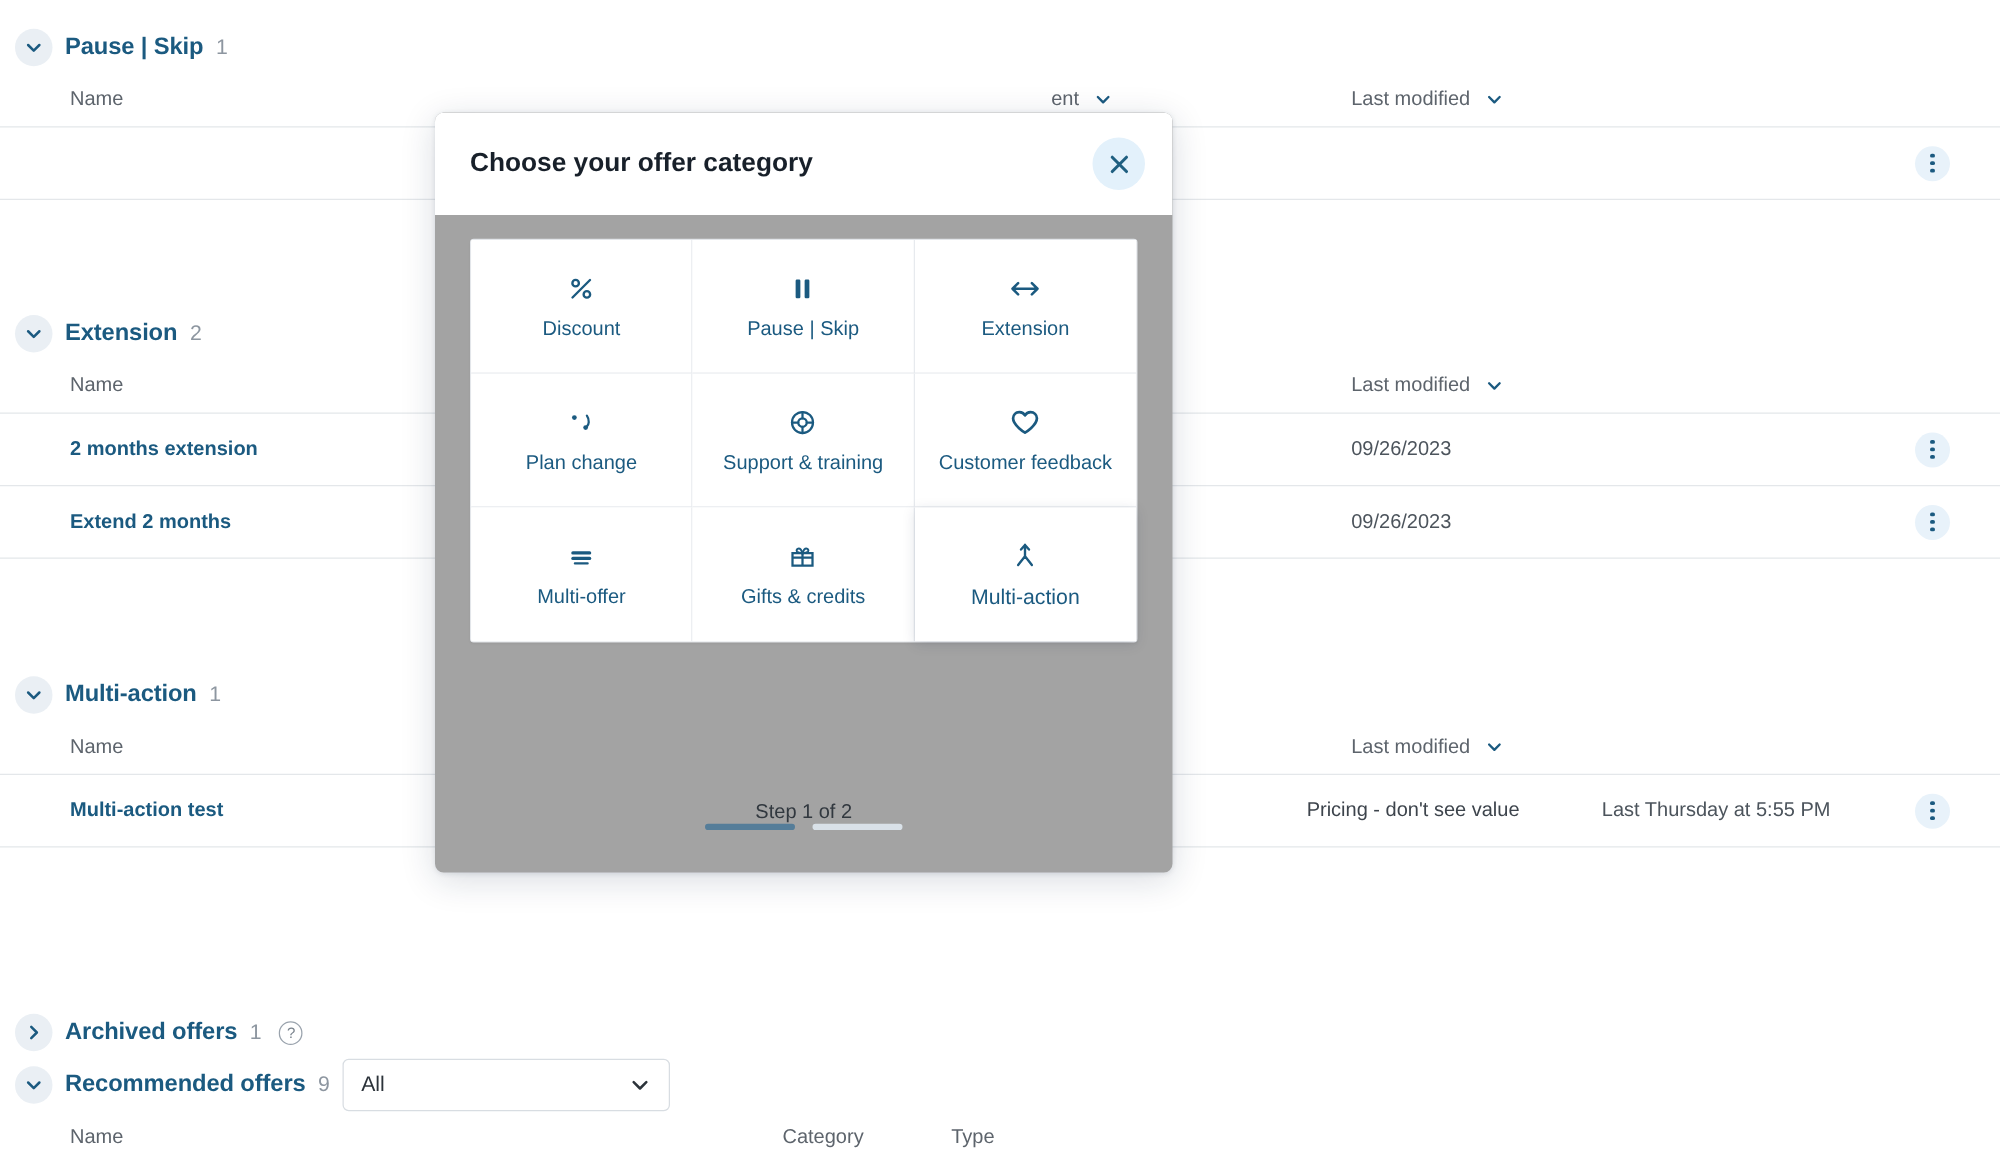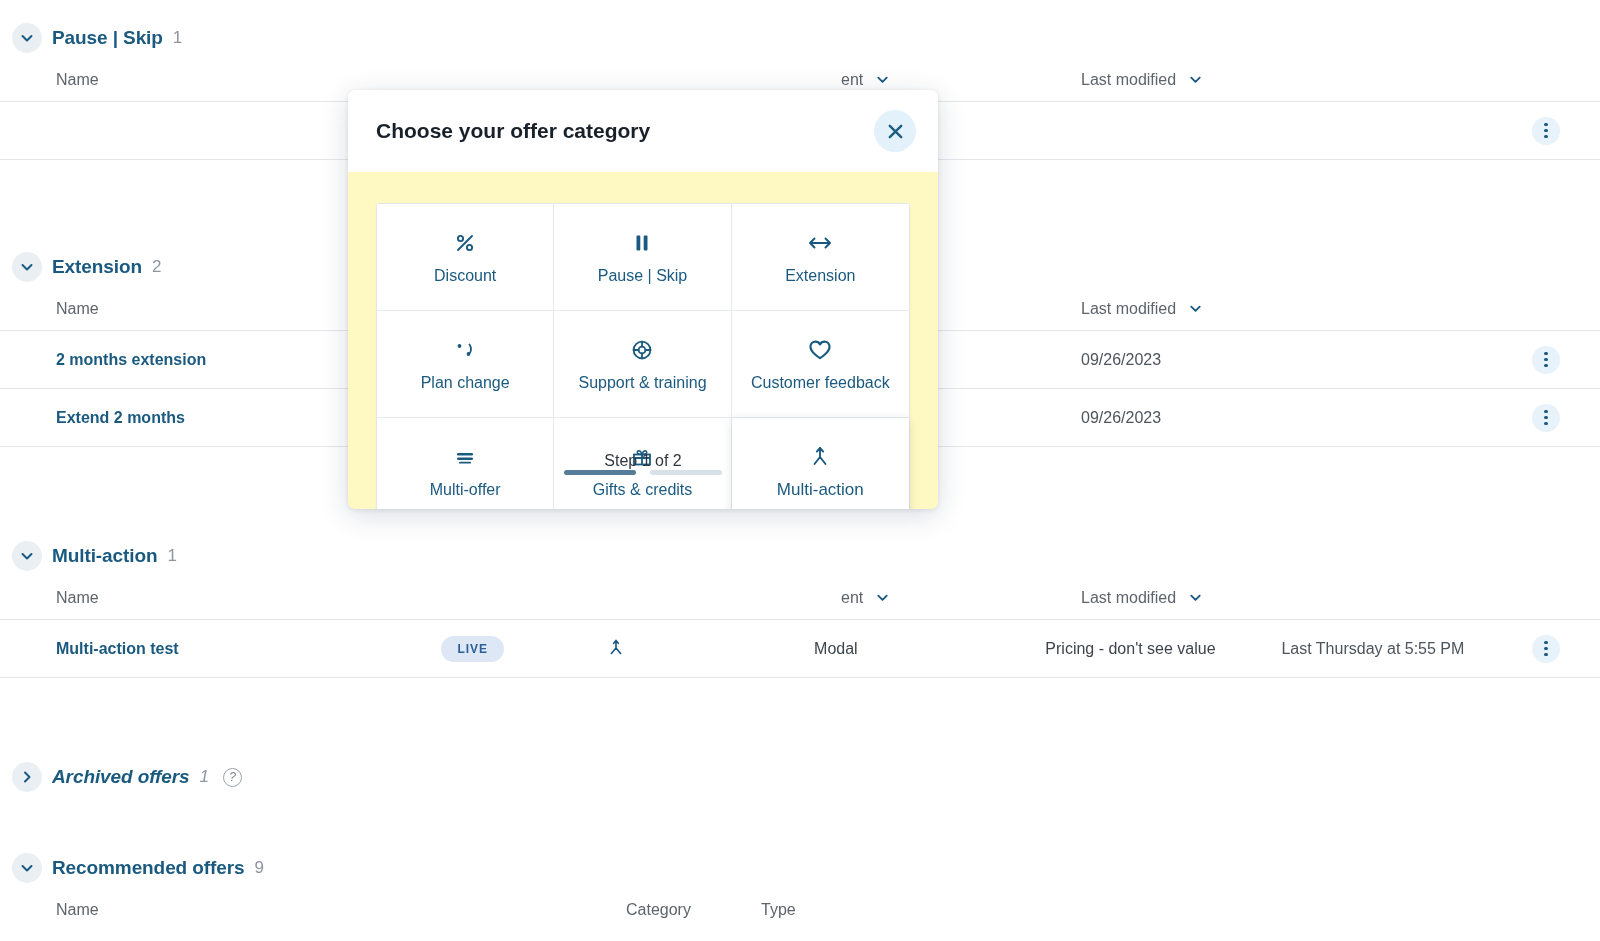--- a/index.html
+++ b/index.html
@@ -79,39 +79,39 @@
   .select-all {
     width: 262px; height: 42px; border: 1px solid #d8dde2;
     border-radius: 5px; background: #fff;
     display: flex; align-items: center; justify-content: space-between;
     padding: 0 14px; font-size: 17px; color: #2c333a;
   }
 
   
   .modal {
     position: absolute; left: 348px; top: 90px;
-    width: 590px; height: 419px;
-    background: #fef9c3; border-radius: 7px;
+    width: 590px; height: 608px;
+    background: #a3a3a3; border-radius: 7px;
     box-shadow: 0 6px 28px rgba(20,40,70,.16), 0 1px 4px rgba(20,40,70,.10);
     overflow: hidden; z-index: 20; text-align: center;
   }
   .modal-head {
     height: 82px; background: #ffffff;
     display: flex; align-items: center; justify-content: space-between;
     padding: 0 22px 0 28px;
   }
   .modal-title { font-size: 21px; font-weight: bold; color: #18202a; }
   .close-btn {
     width: 42px; height: 42px; border-radius: 50%;
     background: #e3f1fb; border: none; cursor: pointer;
     display: flex; align-items: center; justify-content: center;
   }
 
   .grid-card {
-    position: absolute; left: 28px; top: 113px;
+    position: absolute; left: 28px; top: 101px;
     width: 534px; background: #fff;
     border: 1px solid #e3e6ea; border-radius: 3px;
     display: grid; grid-template-columns: 1fr 1fr 1fr;
     grid-template-rows: 107px 107px 107px;
     box-shadow: 0 1px 2px rgba(0,0,0,.05);
   }
   .cell {
     display: flex; flex-direction: column; align-items: center;
     justify-content: center; gap: 11px; cursor: pointer;
     border-right: 1px solid #e7eaee; border-bottom: 1px solid #e7eaee;
@@ -291,21 +291,21 @@
           <span class="kebab">
               <i></i>
               <i></i>
               <i></i>
             </span>
         </div>
       </div>
     </div>
   </div>
 
-  <div class="section" style="top:757px;font-style:italic;">
+  <div class="section" style="top:806px;">
     <div class="section-head">
       <span class="disc">
         <svg width="16" height="16" viewBox="0 0 16 16">
             <path d="M6 3.5 L10.5 8 L6 12.5" fill="none" stroke="#1b5a80" stroke-width="2" stroke-linecap="round" stroke-linejoin="round"></path>
           </svg>
       </span>
       <span class="section-title">Archived offers</span>
       <span class="section-count">1</span>
       <span class="help-ic">?</span>
     </div>
@@ -313,20 +313,26 @@
 
   <div class="section" style="top:848px;">
     <div class="section-head">
       <span class="disc">
         <svg width="16" height="16" viewBox="0 0 16 16">
             <path d="M3.5 6 L8 10.5 L12.5 6" fill="none" stroke="#1b5a80" stroke-width="2" stroke-linecap="round" stroke-linejoin="round"></path>
           </svg>
       </span>
       <span class="section-title">Recommended offers</span>
       <span class="section-count">9</span>
+      <span class="select-all">
+        <span>All</span>
+        <svg width="18" height="18" viewBox="0 0 16 16">
+            <path d="M3.5 6 L8 10.5 L12.5 6" fill="none" stroke="#2c333a" stroke-width="1.8" stroke-linecap="round" stroke-linejoin="round"></path>
+          </svg>
+      </span>
     </div>
     <div class="thead" style="border-bottom:none;">
       <div class="c-name th">Name</div>
       <div class="c-status th"></div>
       <div class="th" style="width:135px">Category</div>
       <div class="th" style="width:150px">Type</div>
     </div>
   </div>
 
 </div>

